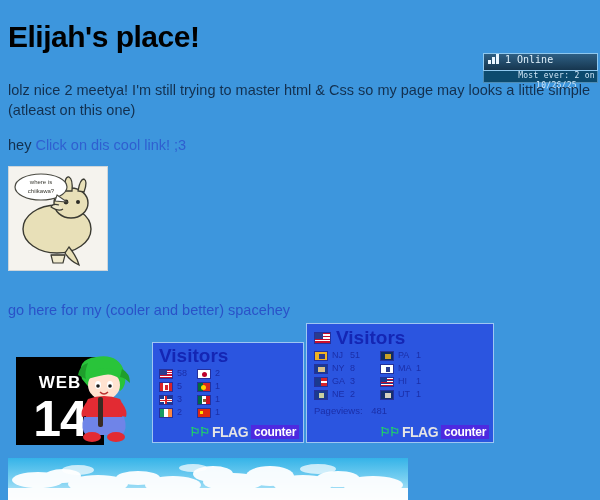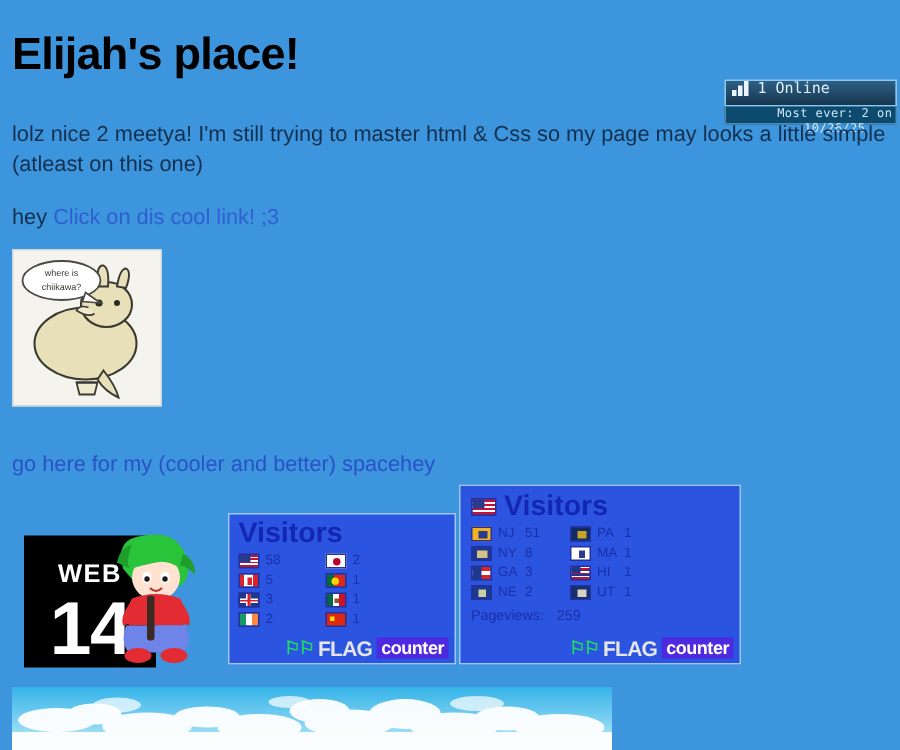--- a/index.html
+++ b/index.html
@@ -195,21 +195,21 @@
     line-height: 20px;
     display: flex;
     align-items: center;
     gap: 5px;
   }
   .fc-small .fc-title { padding: 3px 0 2px 6px; }
   .fc-large .fc-title { padding: 4px 0 2px 7px; }
 
   .fc-cols {
     display: flex;
-    gap: 28px;
+    gap: 8px;
   }
   .fc-small .fc-cols { padding-left: 6px; }
   .fc-large .fc-cols { padding-left: 7px; gap: 18px; }
   .fc-col { display: flex; flex-direction: column; gap: 2px; }
   .fc-row {
     display: flex;
     align-items: center;
     gap: 4px;
     font-size: 9px;
     color: #1b2fa8;
@@ -493,21 +493,21 @@
         <span class="flag" style="background:#16306e">
             <b style="position:absolute;left:4px;top:2px;width:6px;height:5px;background:#d8d2c0;display:block"></b>
           </span>
         <span class="lbl">UT</span>
         <span class="val">1</span>
       </div>
     </div>
   </div>
   <div class="fc-pageviews">
     <span>Pageviews:</span>
-    <span style="margin-left:6px">259</span>
+    <span style="margin-left:6px">481</span>
   </div>
   <div class="fc-footer">
     <span class="glyph">⚐⚐</span>
     <span class="flagword">FLAG</span>
     <span class="counterword">counter</span>
   </div>
 </div>
 
 <div class="sky-banner">
   <svg width="400" height="42" viewBox="0 0 400 42" preserveAspectRatio="none">

